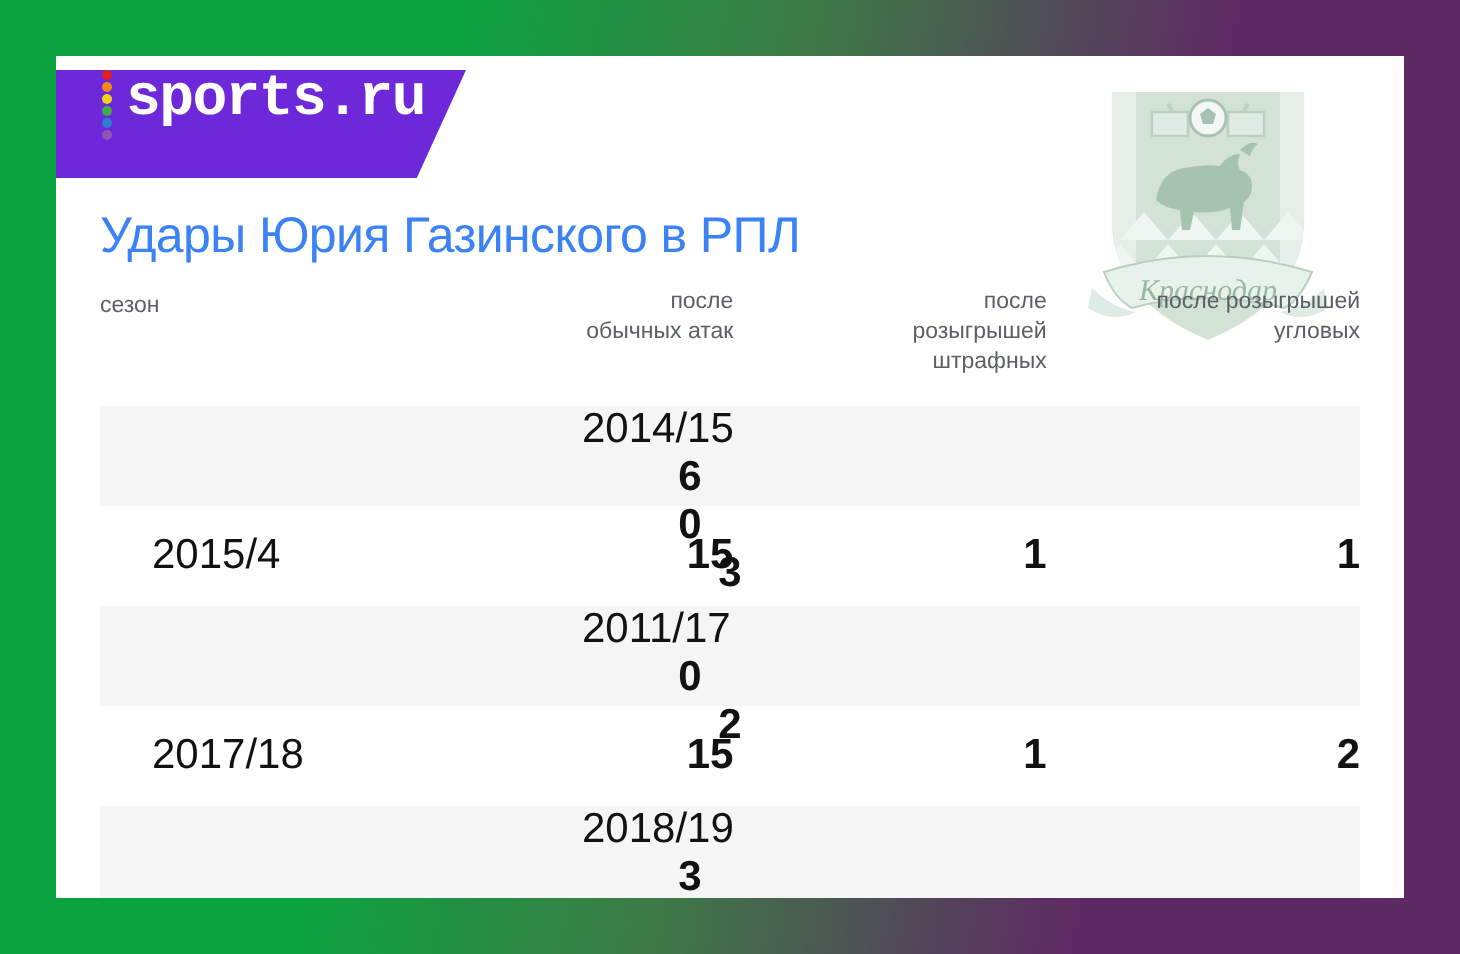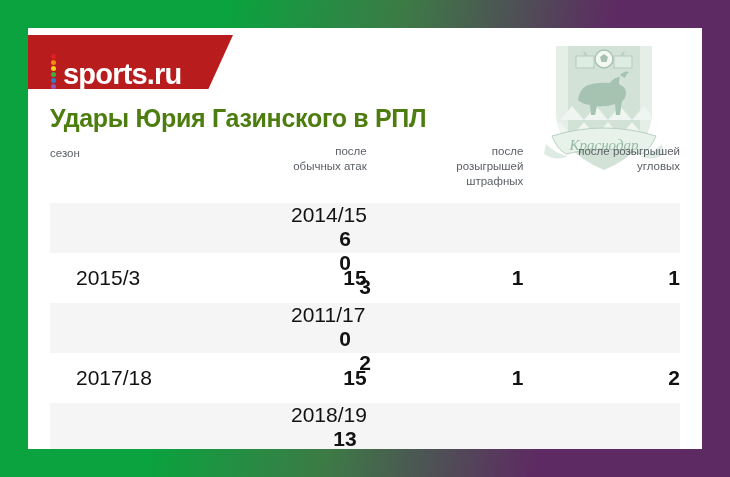--- a/index.html
+++ b/index.html
@@ -25,24 +25,25 @@
     overflow: hidden;
   }
 
   
   .logo-badge {
     position: absolute;
     left: 0px;
     top: 7px;
     width: 205px;
     height: 54px;
-    background: #b91c1c;
+    background: #6d28d9;
     clip-path: polygon(0 0, 100% 0, 88% 100%, 0 100%);
     display: flex;
-    align-items: flex-end;
+    align-items: flex-start;
+    font-family: Liberation Mono, monospace;
   }
   .logo-dots {
     display: flex;
     flex-direction: column;
     gap: 1px;
     margin-left: 23px;
     margin-right: 7px;
   }
   .logo-dots i {
     display: block;
@@ -73,22 +74,22 @@
     height: 150px;
     opacity: 0.92;
   }
 
   
   .title {
     position: absolute;
     left: 22px;
     top: 76px;
     font-size: 25px;
-    font-weight: bold;
-    color: #4d7c0f;
+    font-weight: normal;
+    color: #3b82f6;
     letter-spacing: -0.3px;
     white-space: nowrap;
   }
 
   
   .table {
     position: absolute;
     left: 22px;
     right: 22px;
     top: 116px;
@@ -218,41 +219,40 @@
       </div>
 
       <div class="row stripe">
         <div class="cell season">2014/15</div>
         <div class="cell num pad">6</div>
         <div class="cell num pad">0</div>
         <div class="cell num">3</div>
       </div>
 
       <div class="row">
-        <div class="cell season">2015/3</div>
+        <div class="cell season">2015/4</div>
         <div class="cell num pad">15</div>
         <div class="cell num pad">1</div>
         <div class="cell num">1</div>
       </div>
 
       <div class="row stripe">
         <div class="cell season">2011/17</div>
         <div class="cell num pad">0</div>
         <div class="cell num">2</div>
       </div>
 
       <div class="row">
         <div class="cell season">2017/18</div>
         <div class="cell num pad">15</div>
         <div class="cell num pad">1</div>
         <div class="cell num">2</div>
       </div>
 
       <div class="row stripe">
         <div class="cell season">2018/19</div>
-        <div class="cell num pad">13</div>
         <div class="cell num pad">3</div>
         <div class="cell num">6</div>
       </div>
 
     </div>
   </div>
 </div>
 
 </body></html>

